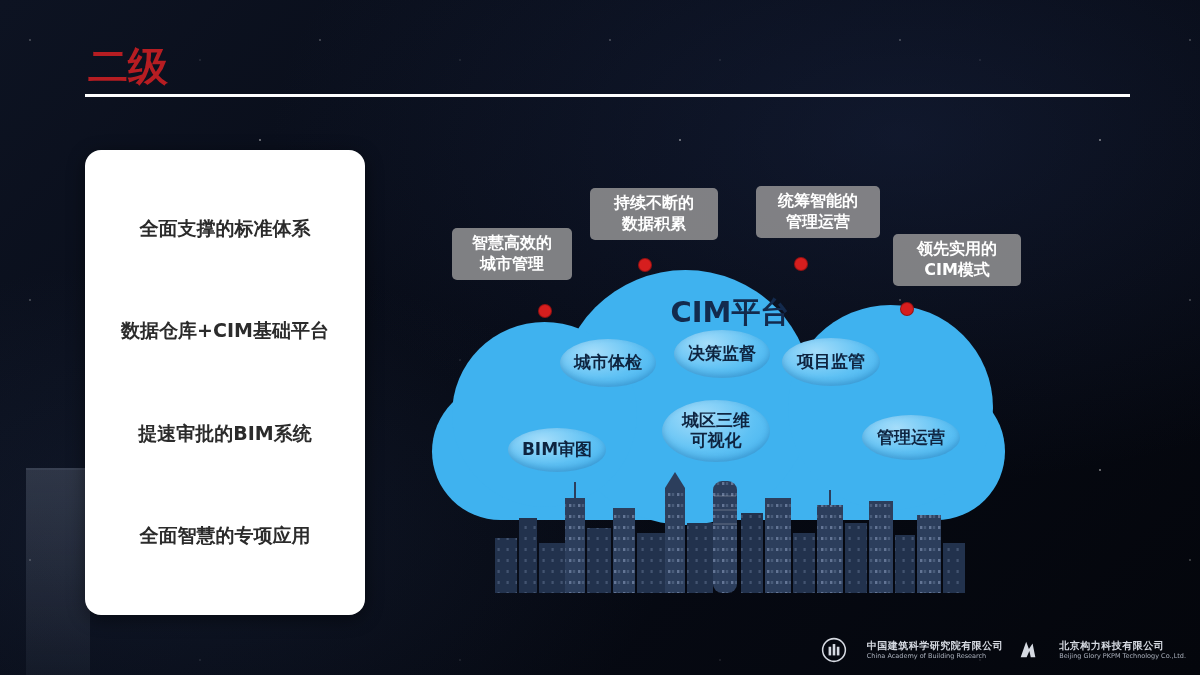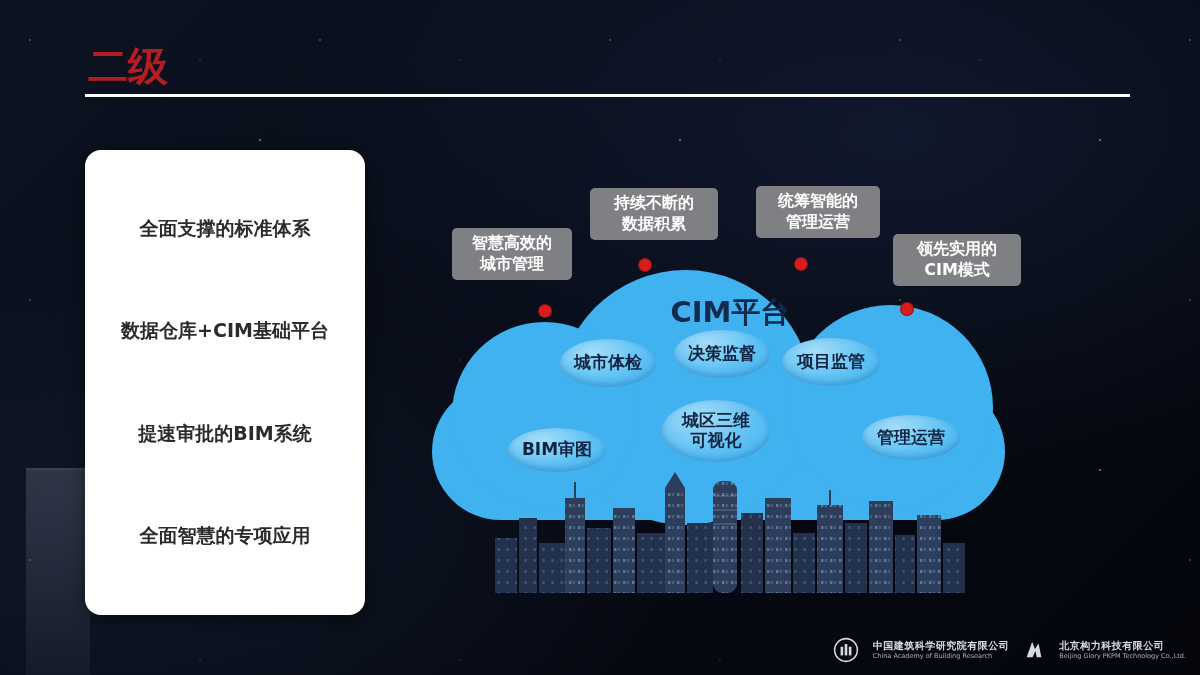--- a/index.html
+++ b/index.html
@@ -64,21 +64,21 @@
   .co1{left:452px;top:228px;width:104px;}
   .co2{left:590px;top:188px;width:112px;}
   .co3{left:756px;top:186px;width:108px;}
   .co4{left:893px;top:234px;width:112px;}
   .dot{position:absolute;z-index:4;width:14px;height:14px;border-radius:50%;background:#d61e1e;border:1px solid rgba(60,0,0,0.4);box-sizing:border-box;}
   .d1{left:538px;top:304px;}
   .d2{left:638px;top:258px;}
   .d3{left:794px;top:257px;}
   .d4{left:900px;top:302px;}
   .footer{position:absolute;right:14px;bottom:12px;z-index:5;display:flex;align-items:center;gap:14px;color:#d6dae2;}
-  .logo{display:flex;align-items:center;gap:14px;}
+  .logo{display:flex;align-items:center;gap:20px;}
   .logo-text{display:flex;flex-direction:column;line-height:1.25;}
   .logo-cn{font-size:10px;font-weight:bold;letter-spacing:0.5px;}
   .logo-en{font-size:6.5px;color:#aab0bc;}
 </style>
 </head>
 <body>
 
 <div class="slide">
   <div class="stars"></div>
   <div class="bg-building"></div>

